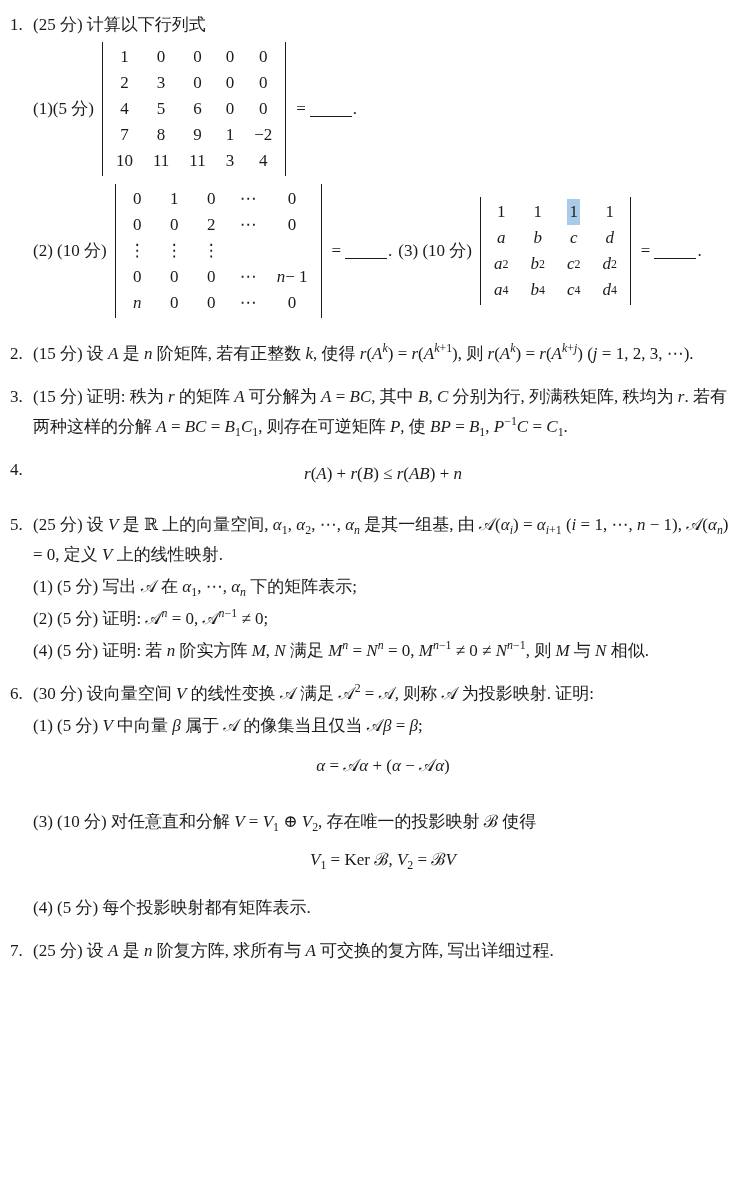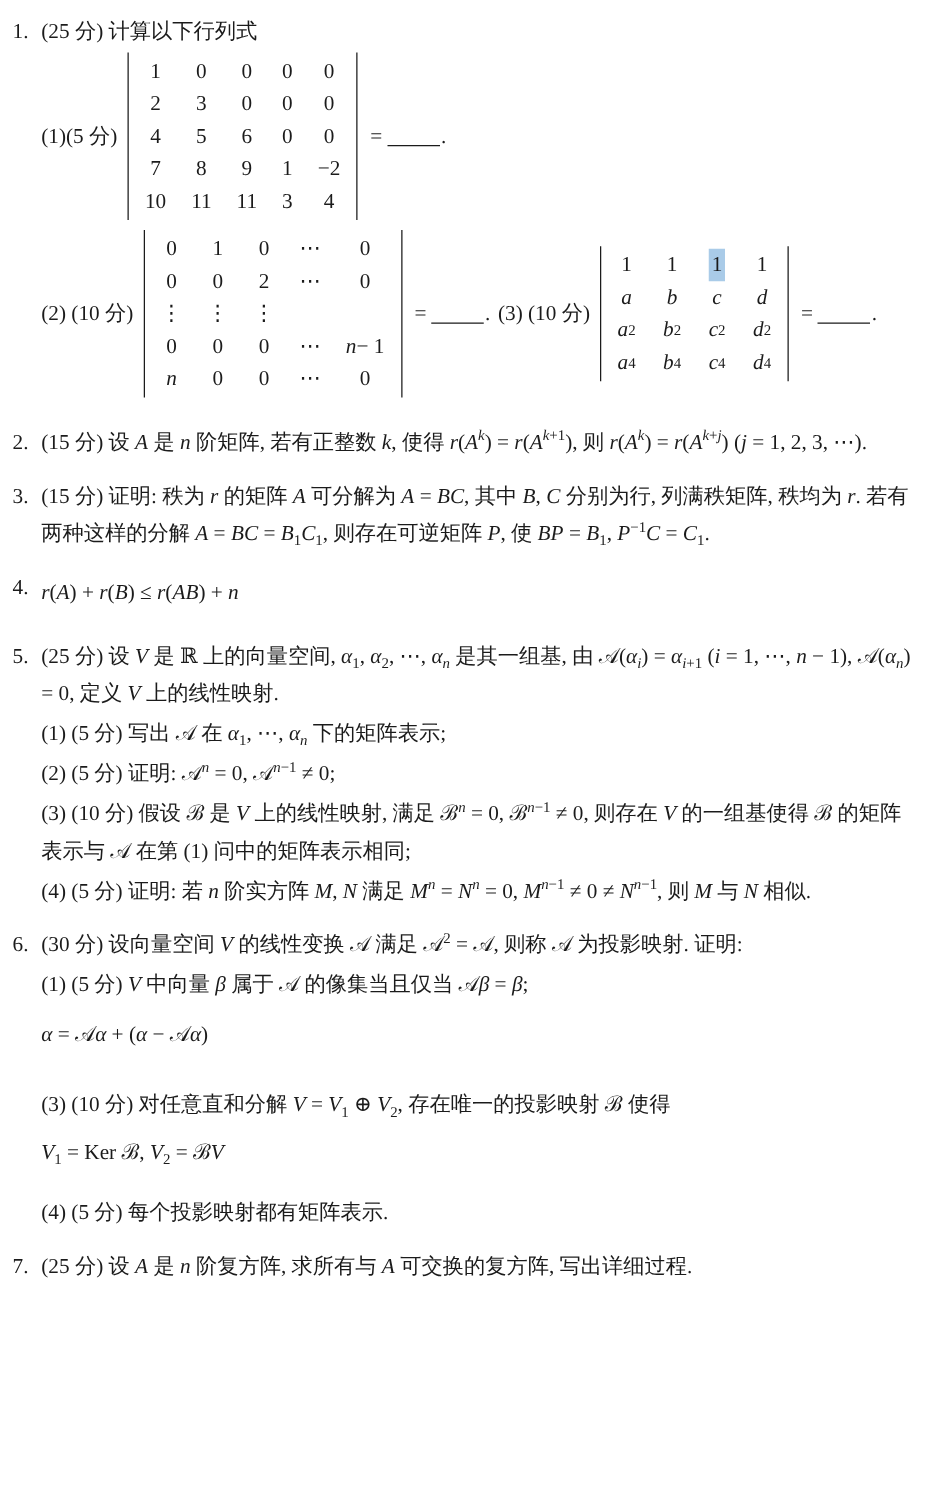--- a/index.html
+++ b/index.html
@@ -30,21 +30,21 @@
   }
   .det.cols4{column-gap:22px;}
   .mcell{height:26px;display:flex;align-items:center;justify-content:center;white-space:nowrap;}
   .mcell.hl{background:var(--hl,#a9cbe8);padding:0 2px;}
   .eqsign{margin:0 3px 0 10px;}
   .blank{
     display:inline-block;width:42px;height:0.85em;
     border-bottom:1.5px solid #1b1b1b;margin:0 1px;
   }
   .period{margin-right:6px;}
-  .display-eq{text-align:left;line-height:30px;}
+  .display-eq{text-align:center;line-height:30px;}
   .eq-q4{margin:4px 0 8px 0;}
   .eq-alpha{margin:10px 0 26px 0;}
   .eq-ker{margin:8px 0 18px 0;}
 </style>
 </head>
 <body>
 
 <div class="page">
 
   <div class="q">
@@ -198,21 +198,20 @@
       <div class="display-eq eq-q4"><i>r</i>(<i>A</i>) + <i>r</i>(<i>B</i>) ≤ <i>r</i>(<i>AB</i>) + <i>n</i></div>
     </div>
   </div>
 
   <div class="q">
     <div class="qnum">5.</div>
     <div class="qbody">
       <div class="qtext">(25 分) 设 <i>V</i> 是 ℝ 上的向量空间, <i>α</i><sub>1</sub>, <i>α</i><sub>2</sub>, ⋯, <i>α</i><sub><i>n</i></sub> 是其一组基, 由 𝒜(<i>α</i><sub><i>i</i></sub>) = <i>α</i><sub><i>i</i>+1</sub> (<i>i</i> = 1, ⋯, <i>n</i> − 1), 𝒜(<i>α</i><sub><i>n</i></sub>) = 0, 定义 <i>V</i> 上的线性映射.</div>
       <div class="qpart">(1) (5 分) 写出 𝒜 在 <i>α</i><sub>1</sub>, ⋯, <i>α</i><sub><i>n</i></sub> 下的矩阵表示;</div>
       <div class="qpart">(2) (5 分) 证明: 𝒜<sup><i>n</i></sup> = 0, 𝒜<sup><i>n</i>−1</sup> ≠ 0;</div>
-      <div class="qpart">(3) (10 分) 假设 ℬ 是 <i>V</i> 上的线性映射, 满足 ℬ<sup><i>n</i></sup> = 0, ℬ<sup><i>n</i>−1</sup> ≠ 0, 则存在 <i>V</i> 的一组基使得 ℬ 的矩阵表示与 𝒜 在第 (1) 问中的矩阵表示相同;</div>
       <div class="qpart">(4) (5 分) 证明: 若 <i>n</i> 阶实方阵 <i>M</i>, <i>N</i> 满足 <i>M</i><sup><i>n</i></sup> = <i>N</i><sup><i>n</i></sup> = 0, <i>M</i><sup><i>n</i>−1</sup> ≠ 0 ≠ <i>N</i><sup><i>n</i>−1</sup>, 则 <i>M</i> 与 <i>N</i> 相似.</div>
     </div>
   </div>
 
   <div class="q">
     <div class="qnum">6.</div>
     <div class="qbody">
       <div class="qtext">(30 分) 设向量空间 <i>V</i> 的线性变换 𝒜 满足 𝒜<sup>2</sup> = 𝒜, 则称 𝒜 为投影映射. 证明:</div>
       <div class="qpart">(1) (5 分) <i>V</i> 中向量 <i>β</i> 属于 𝒜 的像集当且仅当 𝒜<i>β</i> = <i>β</i>;</div>
       <div class="display-eq eq-alpha"><i>α</i> = 𝒜<i>α</i> + (<i>α</i> − 𝒜<i>α</i>)</div>

